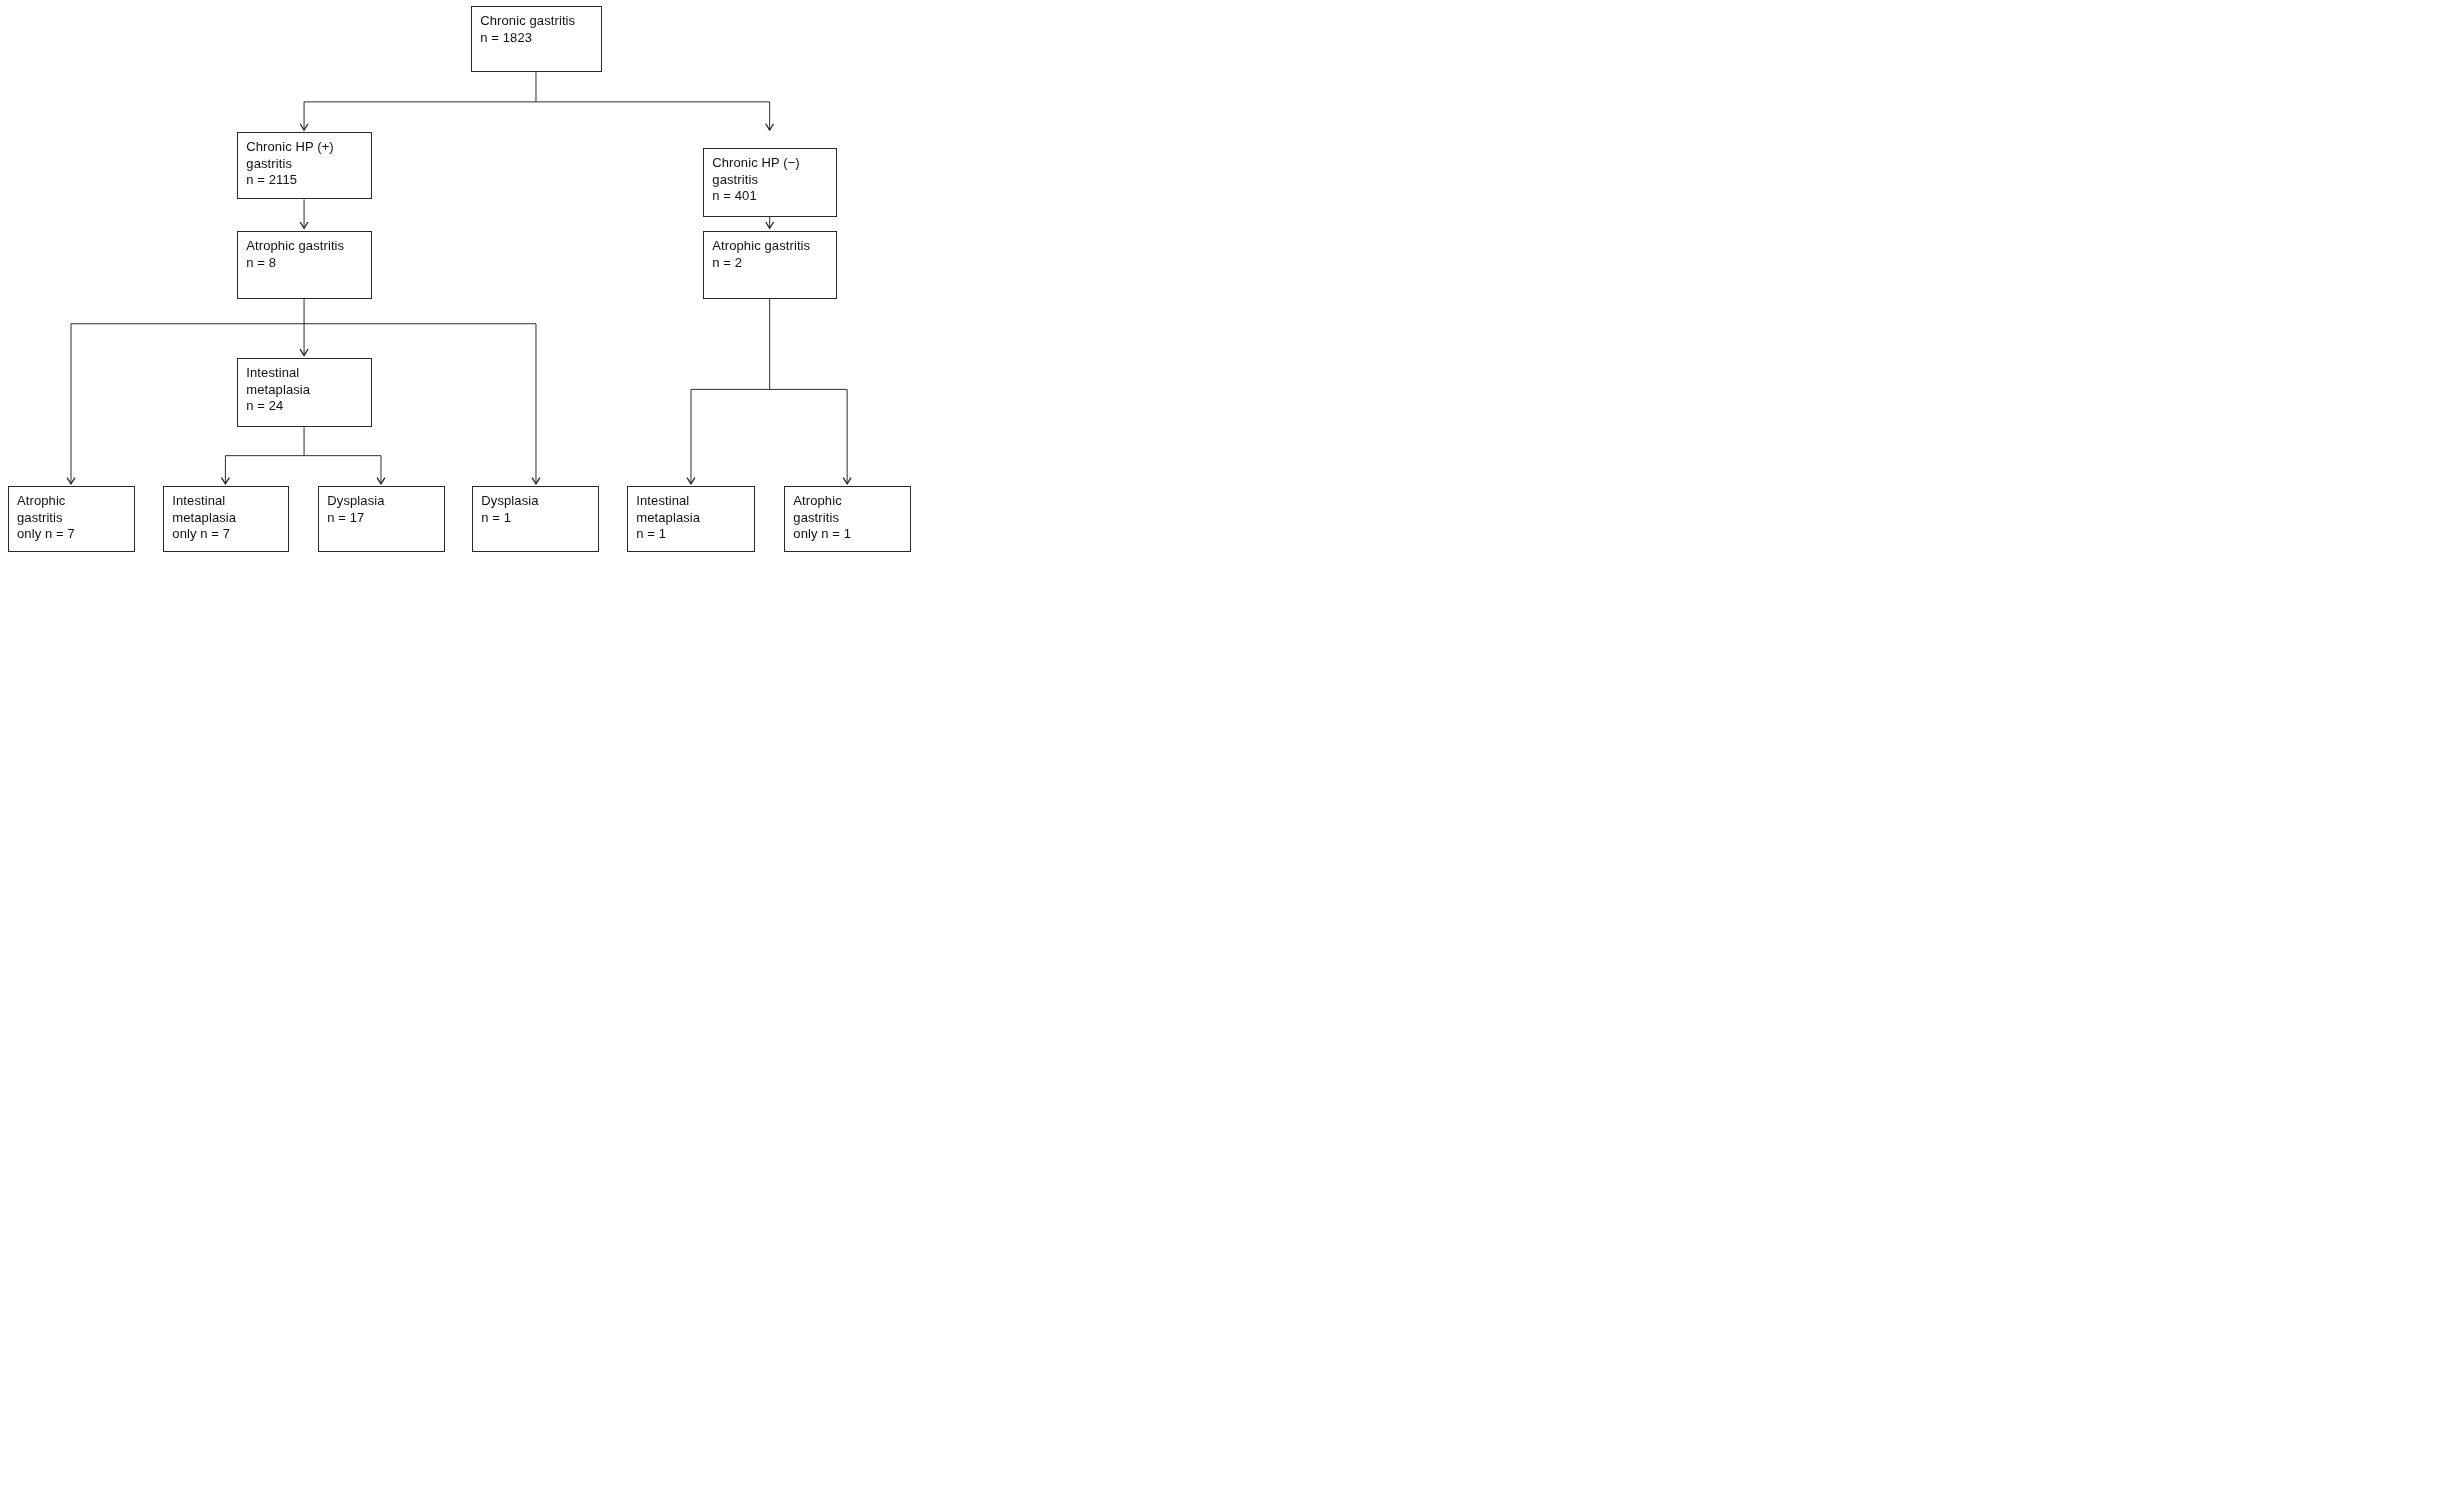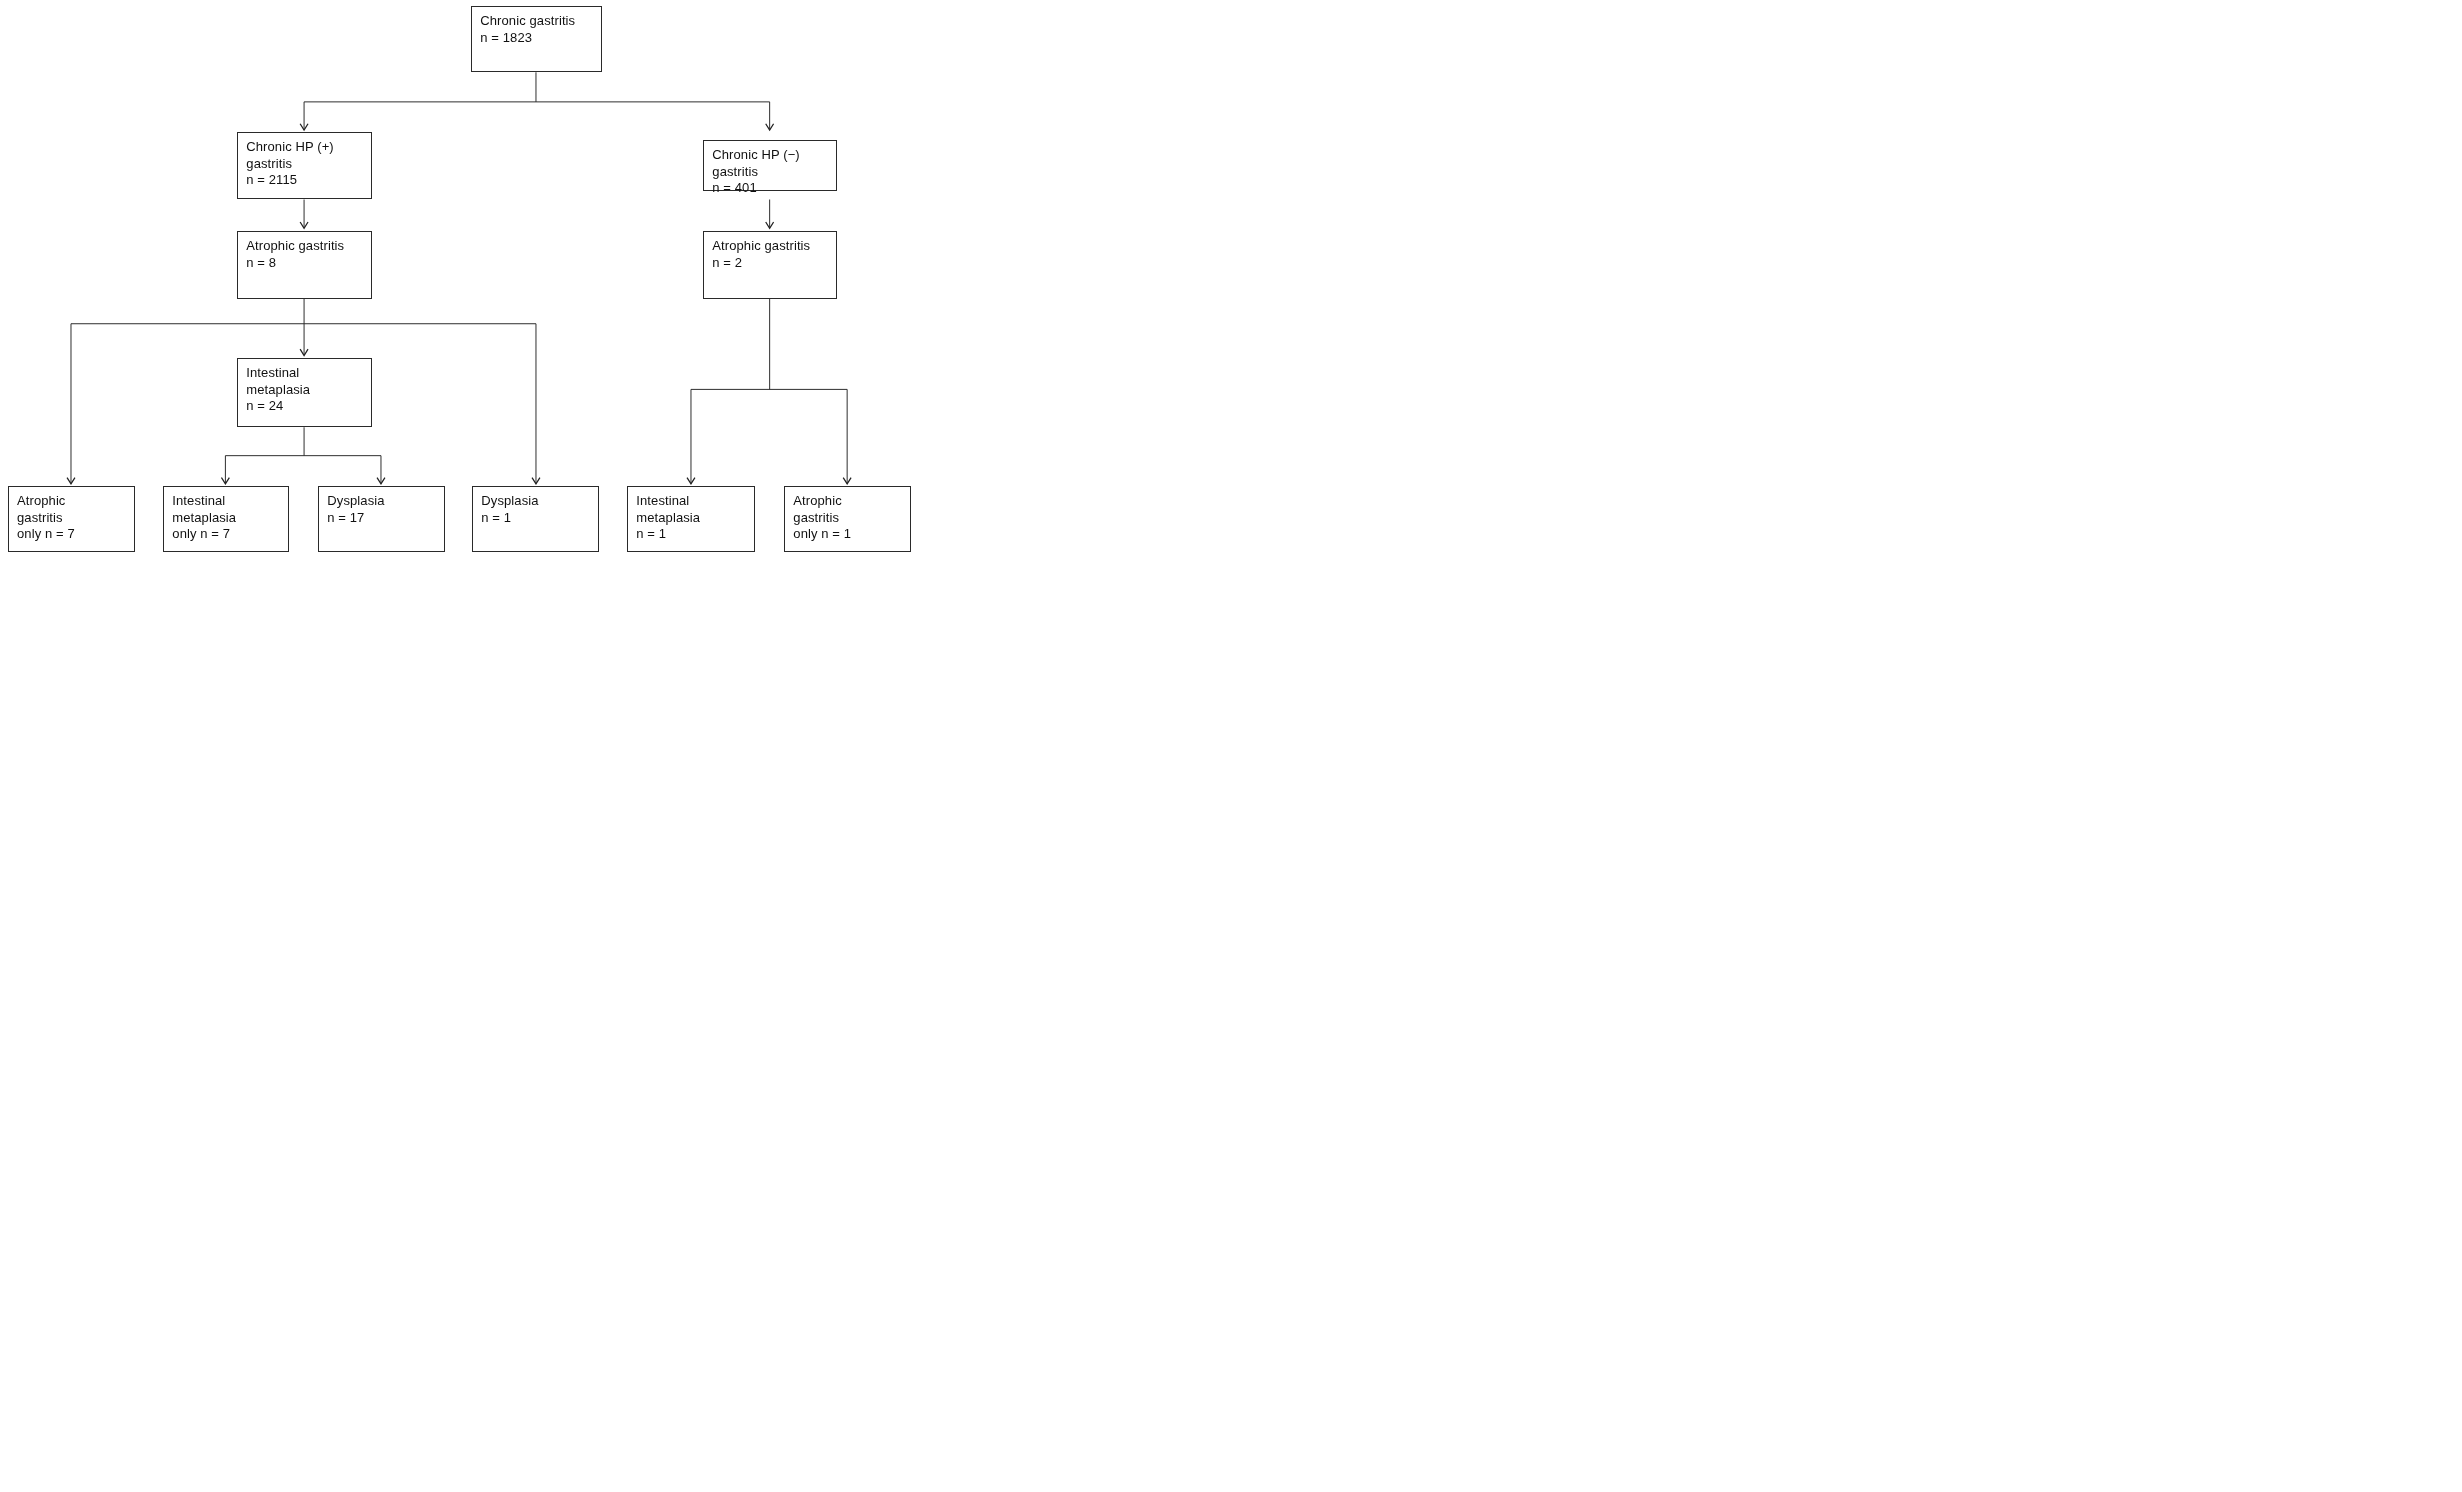--- a/index.html
+++ b/index.html
@@ -28,21 +28,21 @@
     border: 1.5px solid #2a2a2a;
     padding: 6px 7.7px 4.7px 8.3px;
     font-size: 13px;
     line-height: 1.27;
     white-space: pre-line;
     letter-spacing: 0.1px;
   }
   
   #n-root    { left: 471px;  top: 6px;  width: 131px; height: 66px; }
   #n-hp-pos  { left: 237px;  top: 132px; width: 135px; height: 67px; }
-  #n-hp-neg  { left: 703px; top: 140px; width: 134px; height: 51px; }
+  #n-hp-neg  { left: 703px; top: 148px; width: 134px; height: 69px; }
   #n-ag8     { left: 237px;  top: 231px; width: 135px; height: 68px; }
   #n-ag2     { left: 703px; top: 231px; width: 134px; height: 68px; }
   #n-im24    { left: 237px;  top: 358px; width: 135px; height: 69px; }
   #n-b1      { left: 7.7px;   top: 486px; width: 127px; height: 66px; }
   #n-b2      { left: 163px;  top: 486px; width: 126px; height: 66px; }
   #n-b3      { left: 318px;  top: 486px; width: 127px; height: 66px; }
   #n-b4      { left: 472px;  top: 486px; width: 127px; height: 66px; }
   #n-b5      { left: 627px; top: 486px; width: 128px; height: 66px; }
   #n-b6      { left: 784px; top: 486px; width: 127px; height: 66px; }
 </style>

